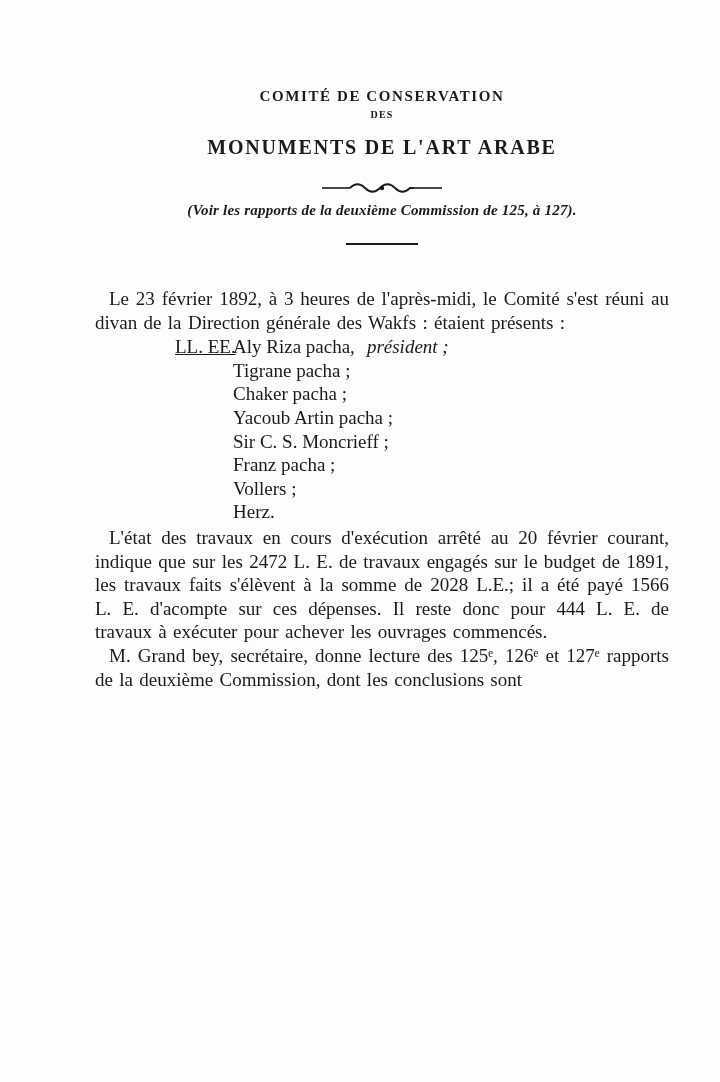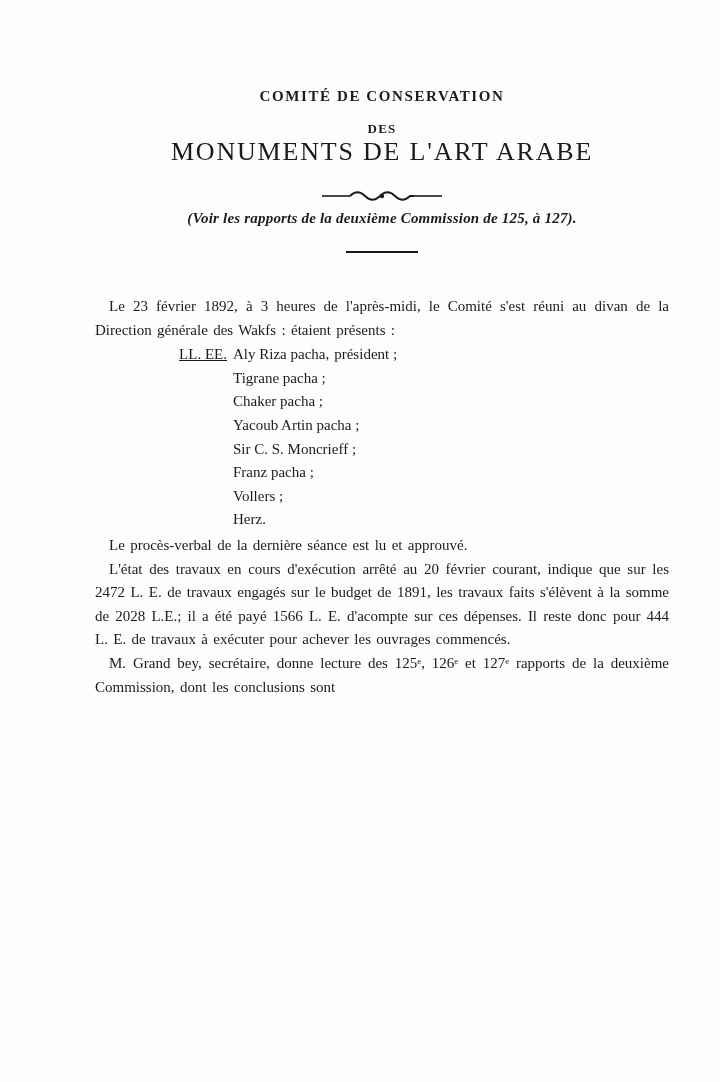--- a/index.html
+++ b/index.html
@@ -11,38 +11,38 @@
     -webkit-font-smoothing:antialiased;
   }
   .page {
     width:720px; height:1082px;
     background:#fdfdfb;
     padding:88px 51px 0 95px;
     overflow:hidden;
   }
   .center { text-align:center; }
   .h-line1 { font-size:15px; font-weight:bold; letter-spacing:1.6px; }
-  .h-line2 { font-size:13px; font-weight:bold; letter-spacing:1.2px; margin-top:16px; }
-  .h-line3 { font-size:26px; font-weight:normal; letter-spacing:1.8px; }
+  .h-line2 { font-size:10px; font-weight:bold; letter-spacing:1.2px; margin-top:4px; }
+  .h-line3 { font-size:20px; font-weight:bold; letter-spacing:1.8px; margin-top:16px; }
   .ornament { margin-top:22px; line-height:0; }
   .pv-title { font-size:16.5px; font-weight:bold; letter-spacing:.4px; margin-top:44px; }
   .pv-subtitle { font-size:15px; font-weight:bold; font-style:italic; margin-top:7px; letter-spacing:.2px; }
   .rule { width:72px; height:2px; background:#1b1b1b; margin:24px auto 0 auto; }
-  .body-text { margin-top:42px; font-size:15px; line-height:23.6px; }
+  .body-text { margin-top:42px; font-size:19px; line-height:23.6px; }
   .para {
     text-align:justify;
     text-align-last:left;
     text-indent:14px;
     word-spacing:1.6px;
   }
   .attendees { margin:1px 0 2px 80px; }
   .attendee-row { display:flex; }
   .attendee-prefix { width:52px; text-align:right; margin-right:6px; white-space:nowrap;text-decoration:underline; }
   .attendee-name { white-space:nowrap;text-align:center; }
-  .attendee-title { margin-left:5px; }
+  .attendee-title { font-style:italic; margin-left:12px; }
   .attendee-title:empty { display:none; }
   .para + .para { margin-top:0; }
 </style>
 </head>
 <body>
 
 <div class="page">
 
   <header class="center">
     <div class="h-line1">COMITÉ DE CONSERVATION</div>
@@ -103,19 +103,18 @@
         <span class="attendee-name">Vollers ;</span>
 
       </div>
       <div class="attendee-row">
         <span class="attendee-prefix"></span>
         <span class="attendee-name">Herz.</span>
 
       </div>
     </div>
 
-    <p class="para">Le procès-verbal de la dernière séance est lu et approuvé.</p>
     <p class="para">L'état des travaux en cours d'exécution arrêté au 20 février courant, indique que sur les 2472 L. E. de travaux engagés sur le budget de 1891, les travaux faits s'élèvent à la somme de 2028 L.E.; il a été payé 1566 L. E. d'acompte sur ces dépenses. Il reste donc pour 444 L. E. de travaux à exécuter pour achever les ouvrages commencés.</p>
     <p class="para">M. Grand bey, secrétaire, donne lecture des 125ᵉ, 126ᵉ et 127ᵉ rapports de la deuxième Commission, dont les conclusions sont</p>
 
   </main>
 
 </div>
 
 </body></html>

